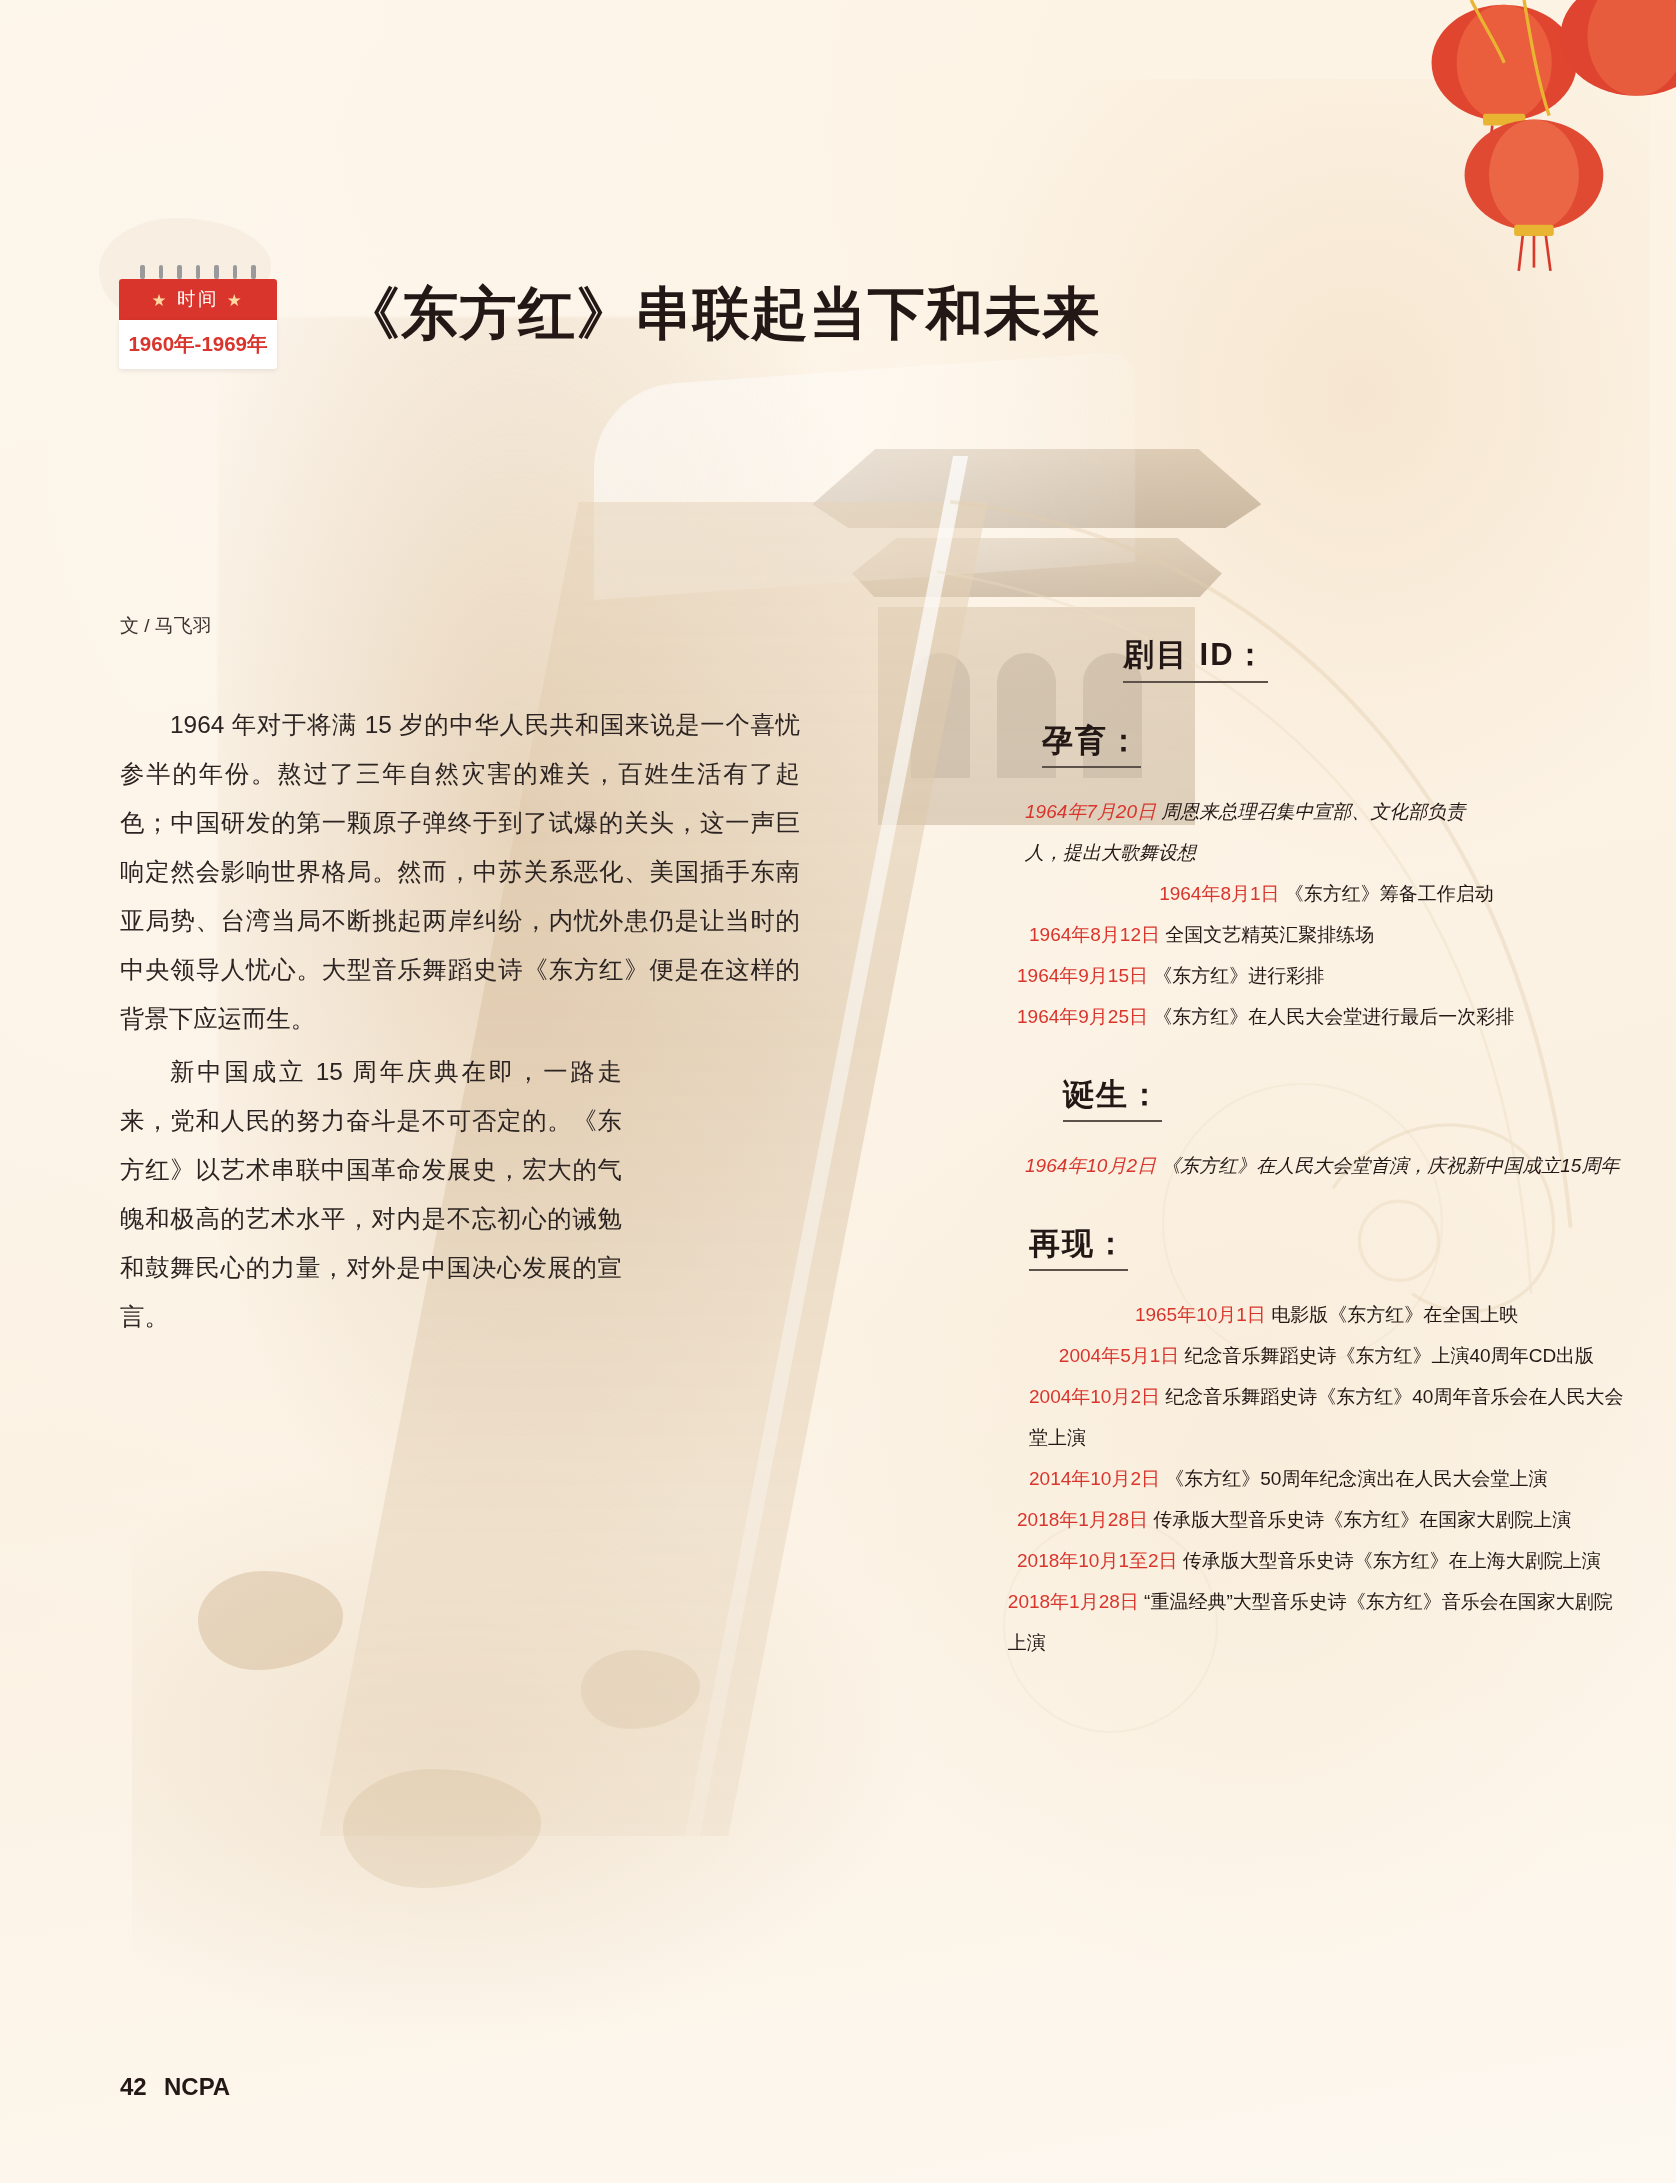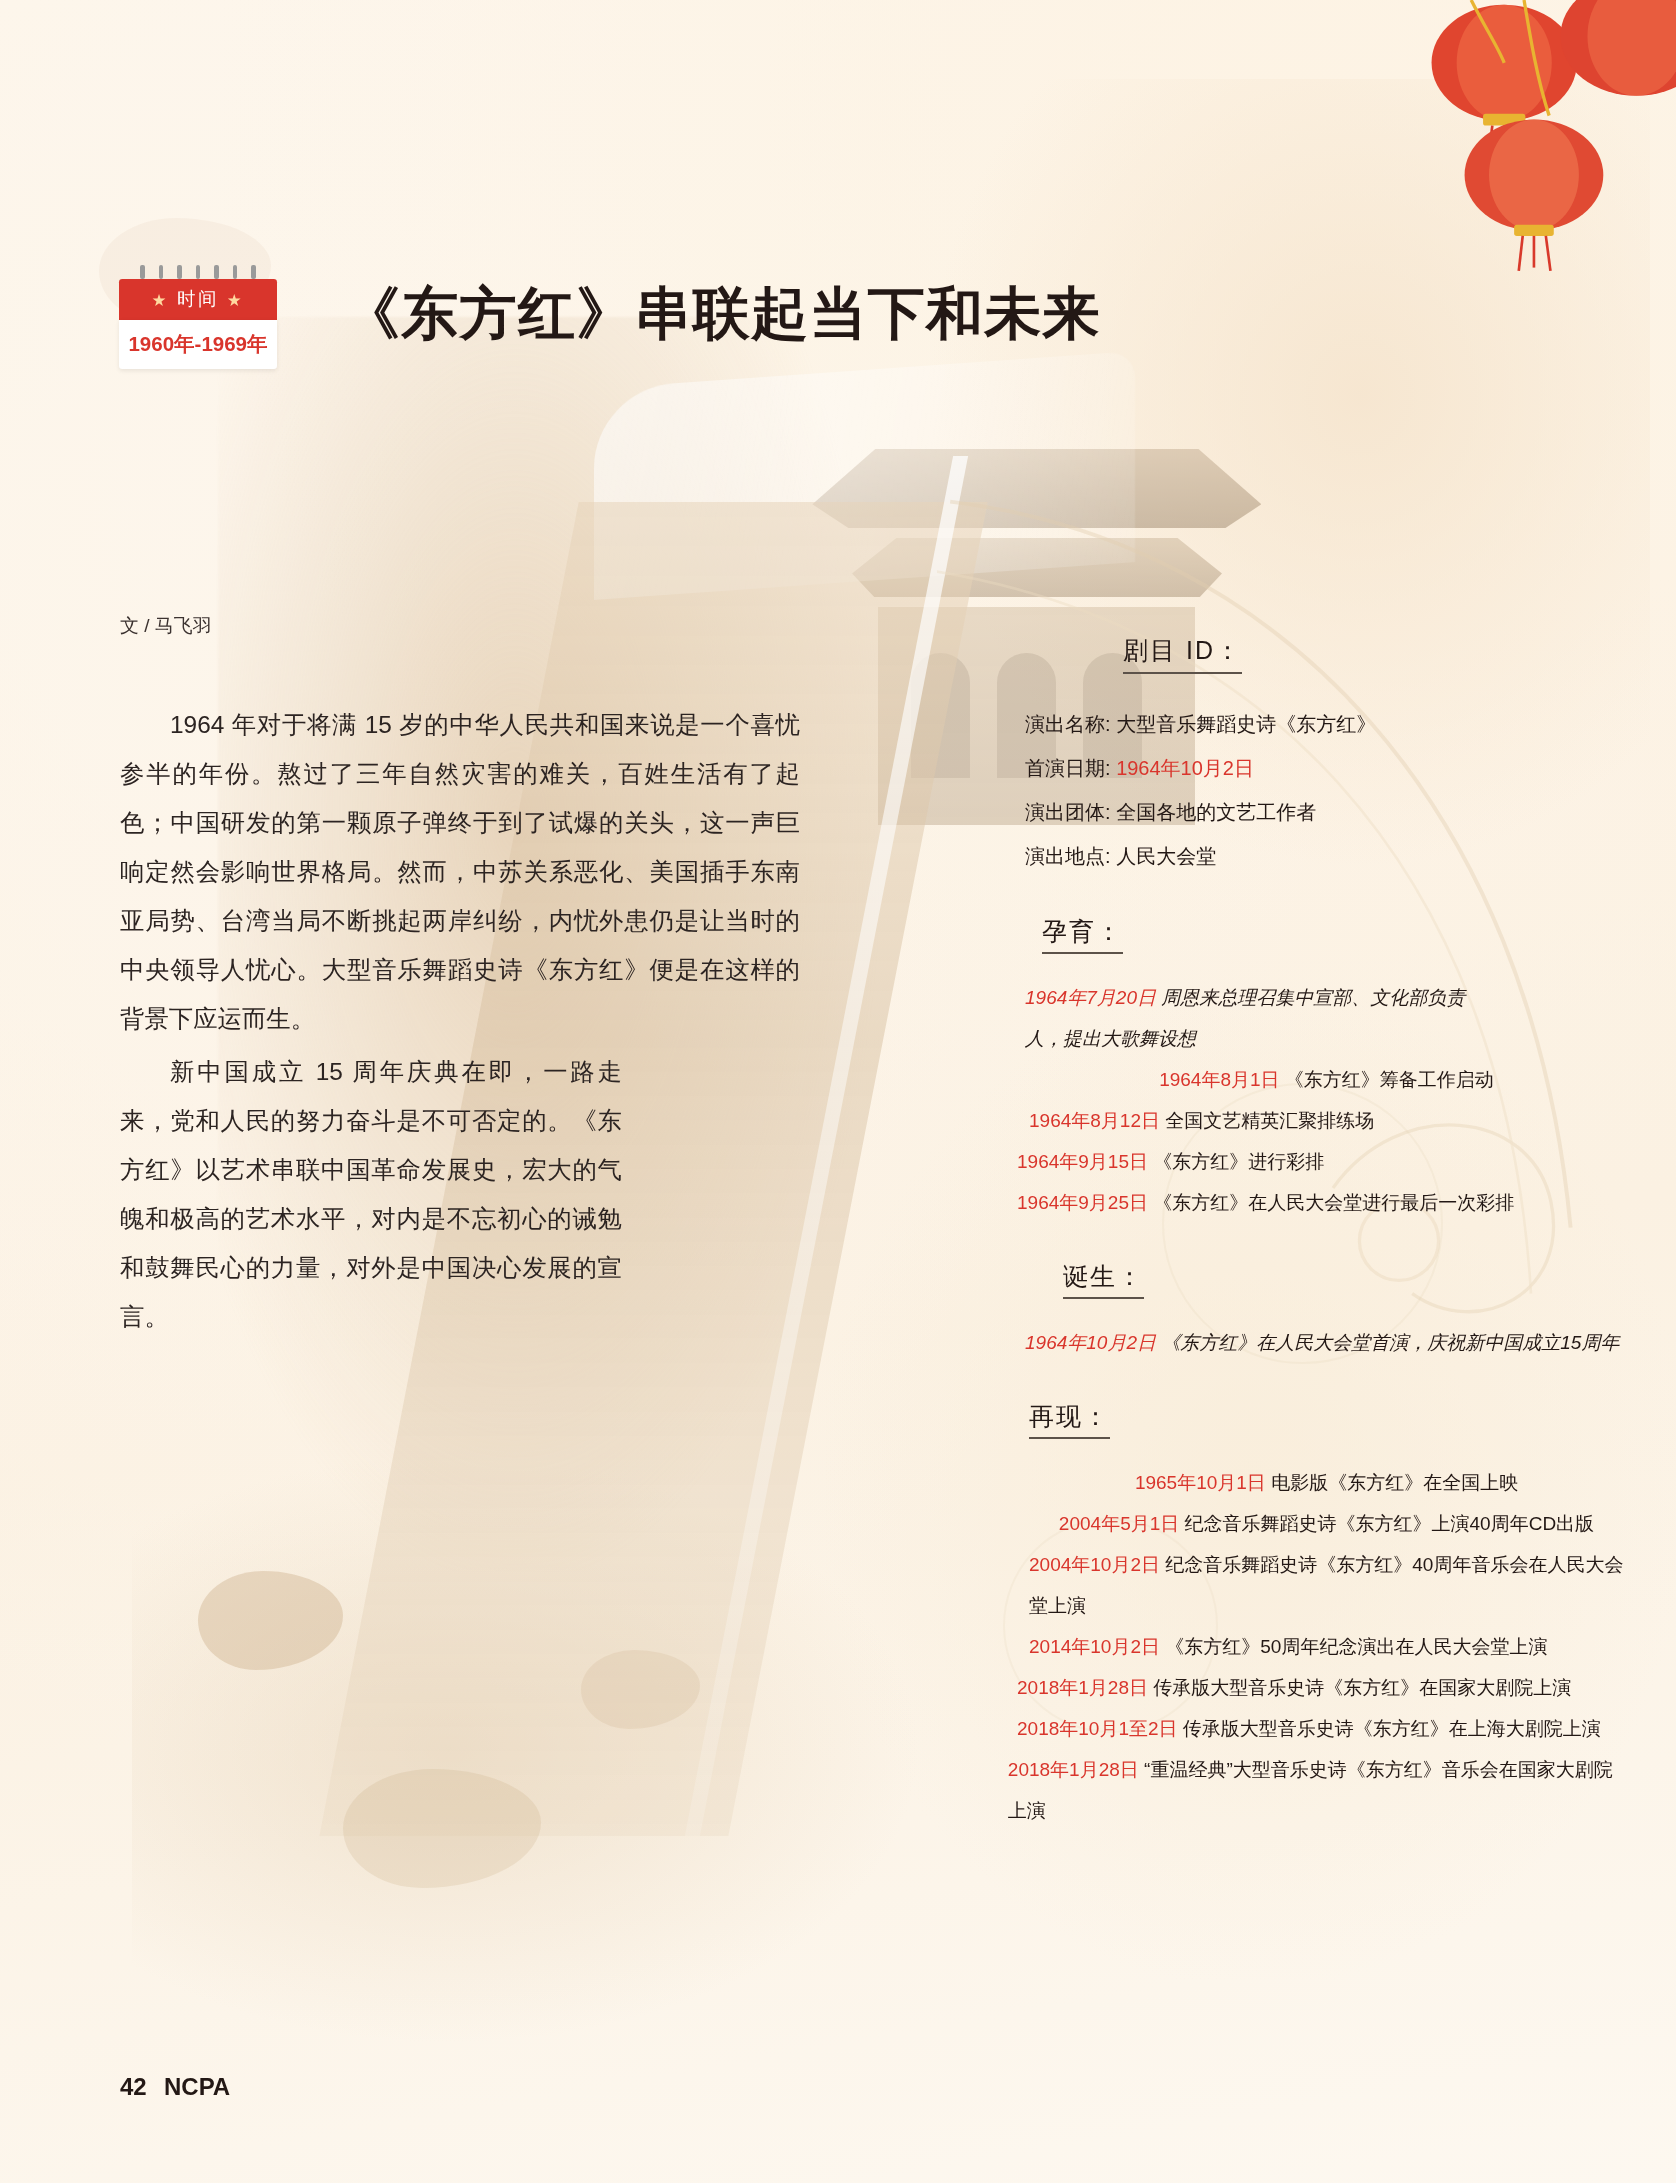--- a/index.html
+++ b/index.html
@@ -206,22 +206,22 @@
   .bodytext p.narrow { width: 502px; }
 
   
   .right {
     position: absolute;
     left: 1017px; top: 634px;
     width: 607px;
     z-index: 5;
   }
   .sec-title {
-    font-size: 25px;
-    font-weight: normal;
+    font-size: 31px;
+    font-weight: bold;
     color: #231815;
     letter-spacing: 2px;
     position: relative;
     display: inline-block;
     padding-bottom: 6.6px;
   }
   .sec-title::after {
     content: "";
     position: absolute;
     left: 0; right: 0; bottom: 0;
@@ -359,38 +359,20 @@
 
   <div class="bodytext">
     <p>1964 年对于将满 15 岁的中华人民共和国来说是一个喜忧参半的年份。熬过了三年自然灾害的难关，百姓生活有了起色；中国研发的第一颗原子弹终于到了试爆的关头，这一声巨响定然会影响世界格局。然而，中苏关系恶化、美国插手东南亚局势、台湾当局不断挑起两岸纠纷，内忧外患仍是让当时的中央领导人忧心。大型音乐舞蹈史诗《东方红》便是在这样的背景下应运而生。</p>
     <p class="narrow">新中国成立 15 周年庆典在即，一路走来，党和人民的努力奋斗是不可否定的。《东方红》以艺术串联中国革命发展史，宏大的气魄和极高的艺术水平，对内是不忘初心的诫勉和鼓舞民心的力量，对外是中国决心发展的宣言。</p>
   </div>
 
   <div class="right">
 
     <div class="sec-title id-title">剧目 ID：</div>
 
-    <div class="id-rows">
-      <div class="id-row">
-        <span class="k">演出名称:</span>
-        <span class="v">大型音乐舞蹈史诗《东方红》</span>
-      </div>
-      <div class="id-row">
-        <span class="k">首演日期:</span>
-        <span class="v-red">1964年10月2日</span>
-      </div>
-      <div class="id-row">
-        <span class="k">演出团体:</span>
-        <span class="v">全国各地的文艺工作者</span>
-      </div>
-      <div class="id-row">
-        <span class="k">演出地点:</span>
-        <span class="v">人民大会堂</span>
-      </div>
-    </div>
 
     
     <div class="block">
       <div class="sec-title">孕育：</div>
       <div class="events">
         <div class="event ev-i1">
           <span class="date">1964年7月20日</span>
           <span class="txt">周恩来总理召集中宣部、文化部负责</span>
           <span class="note">人，提出大歌舞设想</span>
         </div>

